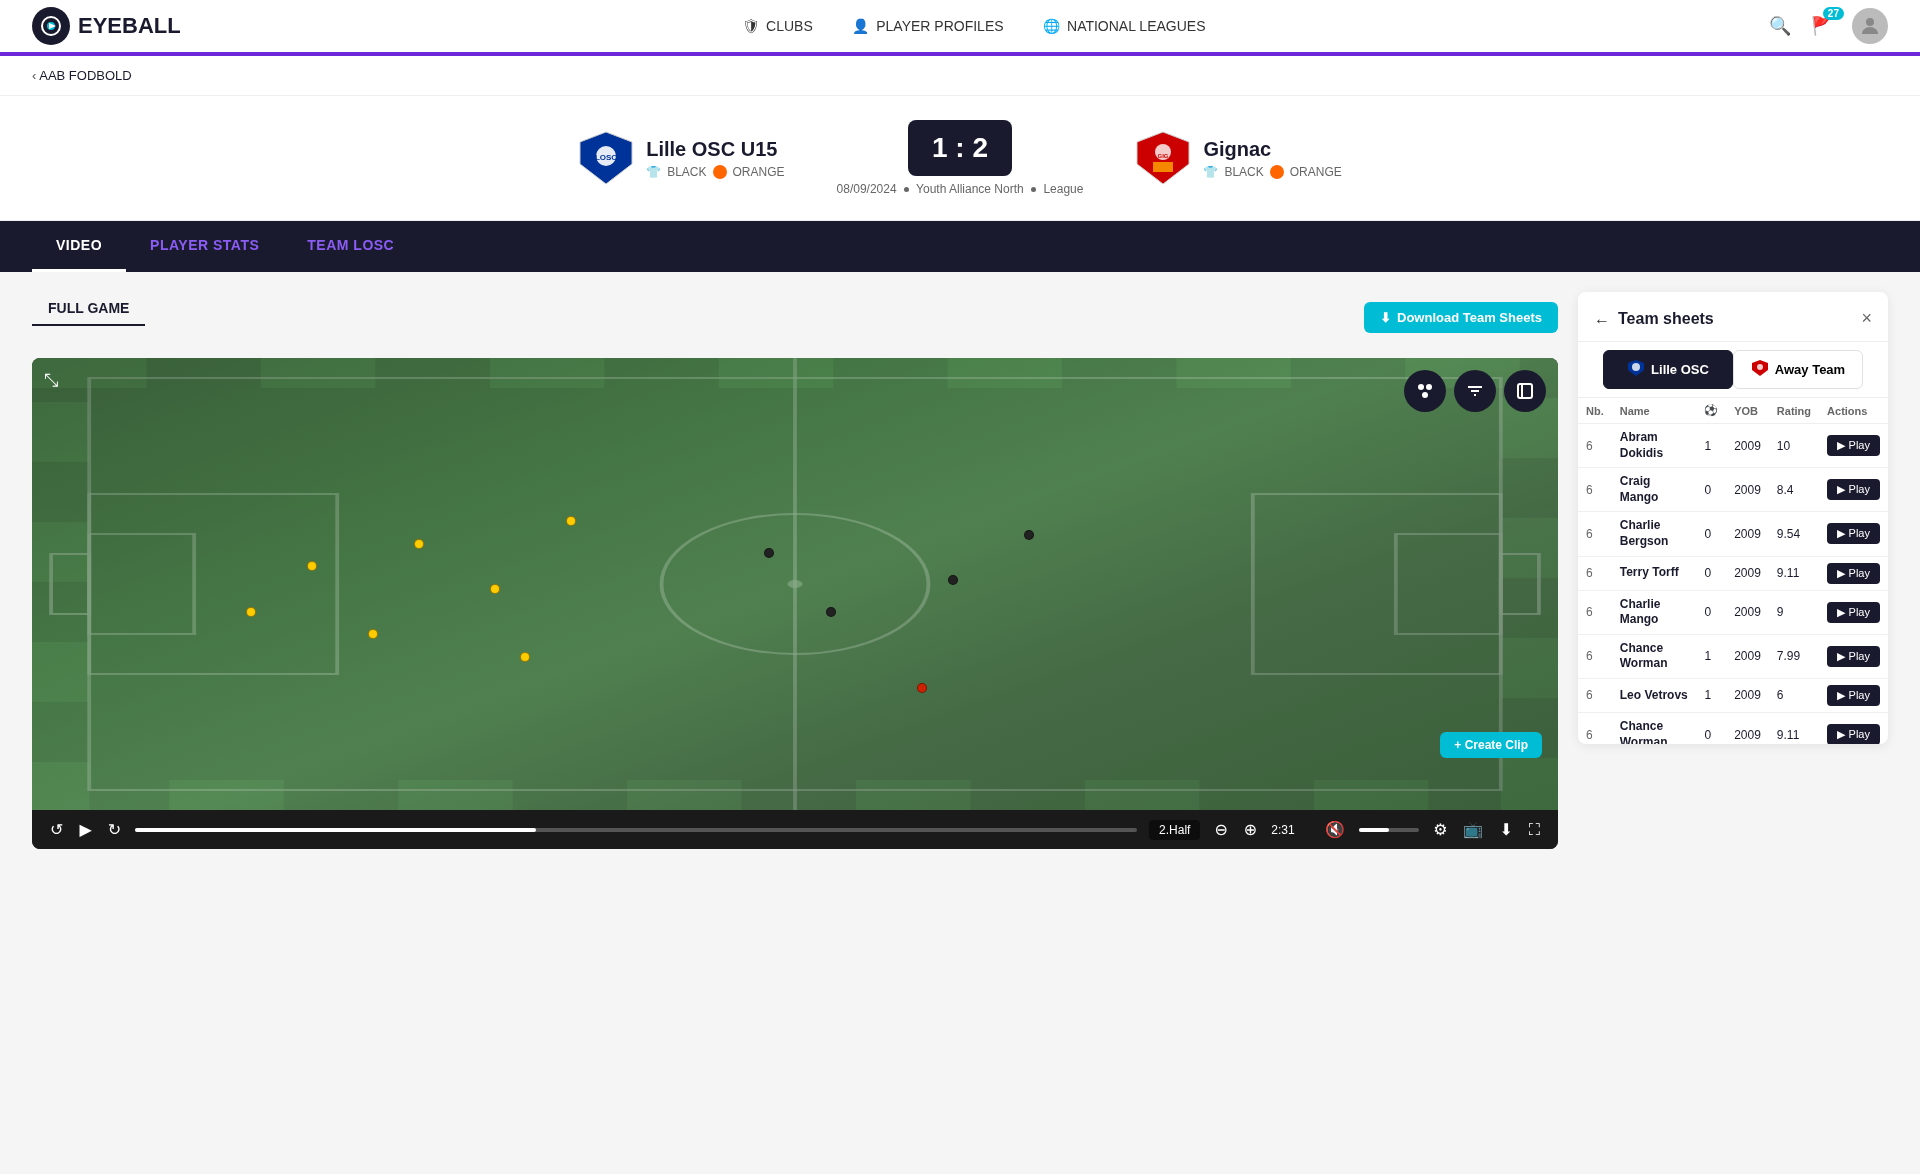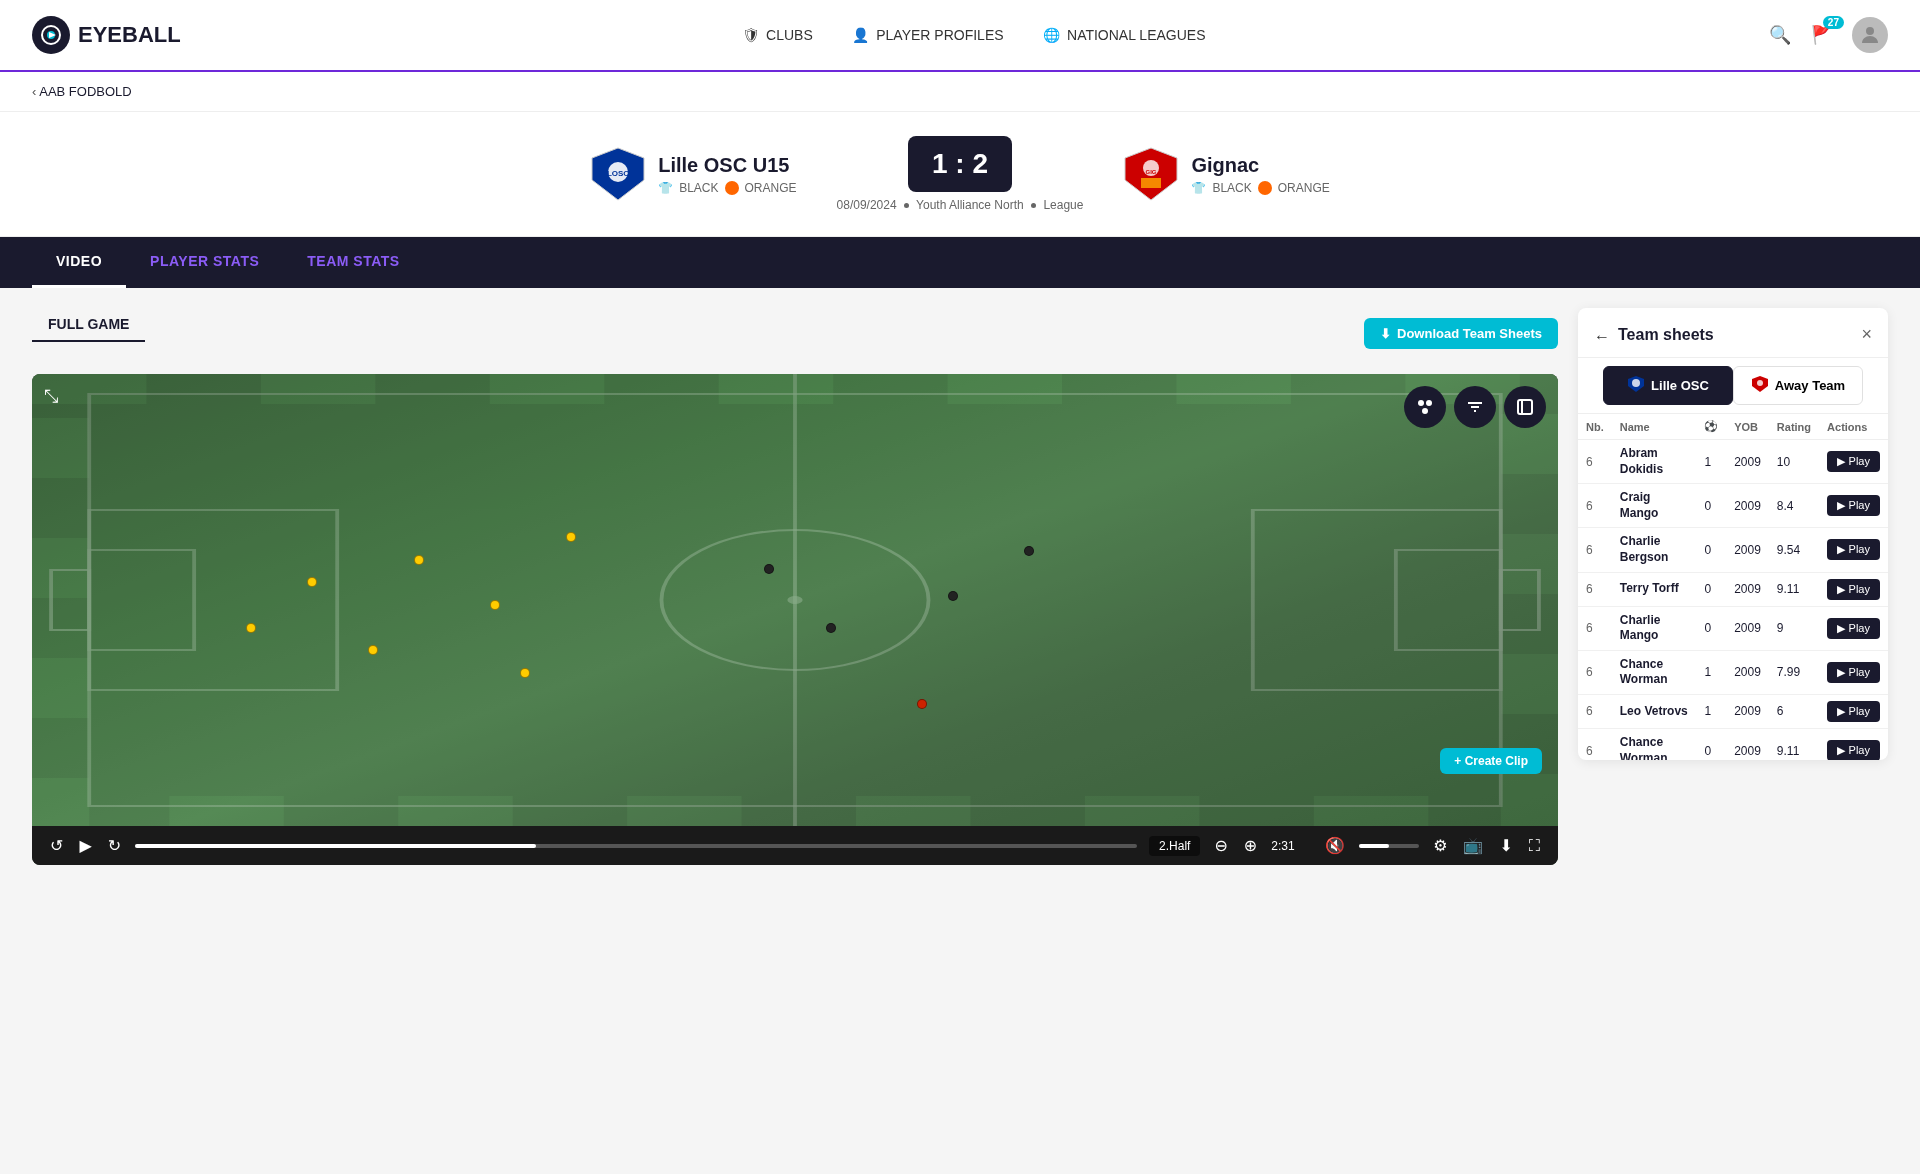--- a/index.html
+++ b/index.html
@@ -1,25 +1,25 @@
 <!DOCTYPE html>
 <html><head>
   <meta charset="utf-8">
   <style>
     * { margin: 0; padding: 0; box-sizing: border-box; }
     body { font-family: -apple-system, BlinkMacSystemFont, 'Segoe UI', sans-serif; background: #f5f5f5; color: #1a1a2e; font-size: 13px; }
 
     
     .navbar {
       background: white;
-      border-bottom: 2px solid #6d28d9;
+      border-bottom: 4px solid #6d28d9;
       display: flex;
       align-items: center;
       padding: 0 32px;
-      height: 72px;
+      height: 56px;
       justify-content: space-between;
     }
     .nav-logo {
       display: flex;
       align-items: center;
       gap: 8px;
       font-size: 22px;
       font-weight: 800;
       color: #1a1a2e;
     }
@@ -81,21 +81,21 @@
     }
     .breadcrumb span { color: #1a1a2e; }
 
     
     .match-header {
       background: white;
       padding: 24px 32px;
       display: flex;
       align-items: center;
       justify-content: center;
-      gap: 0;
+      gap: 12px;
       border-bottom: 1px solid #eee;
     }
     .team-home, .team-away {
       display: flex;
       align-items: center;
       gap: 12px;
     }
     .team-home {
       flex-direction: row;
       margin-right: 40px;
@@ -562,21 +562,21 @@
         <span class="color-dot" style="background:#ff6600;"></span>
         <span>ORANGE</span>
       </div>
     </div>
   </div>
 </div>
 
 <div class="tabs-bar">
   <div class="tab active">VIDEO</div>
   <div class="tab">PLAYER STATS</div>
-  <div class="tab">TEAM STATS</div>
+  <div class="tab">TEAM LOSC</div>
 </div>
 
 <div class="content-area">
 
   <div class="video-section">
     <div class="sub-tabs-row">
       <div class="sub-tabs">
         <div class="sub-tab active">FULL GAME</div>
       </div>
       <button class="download-btn">

